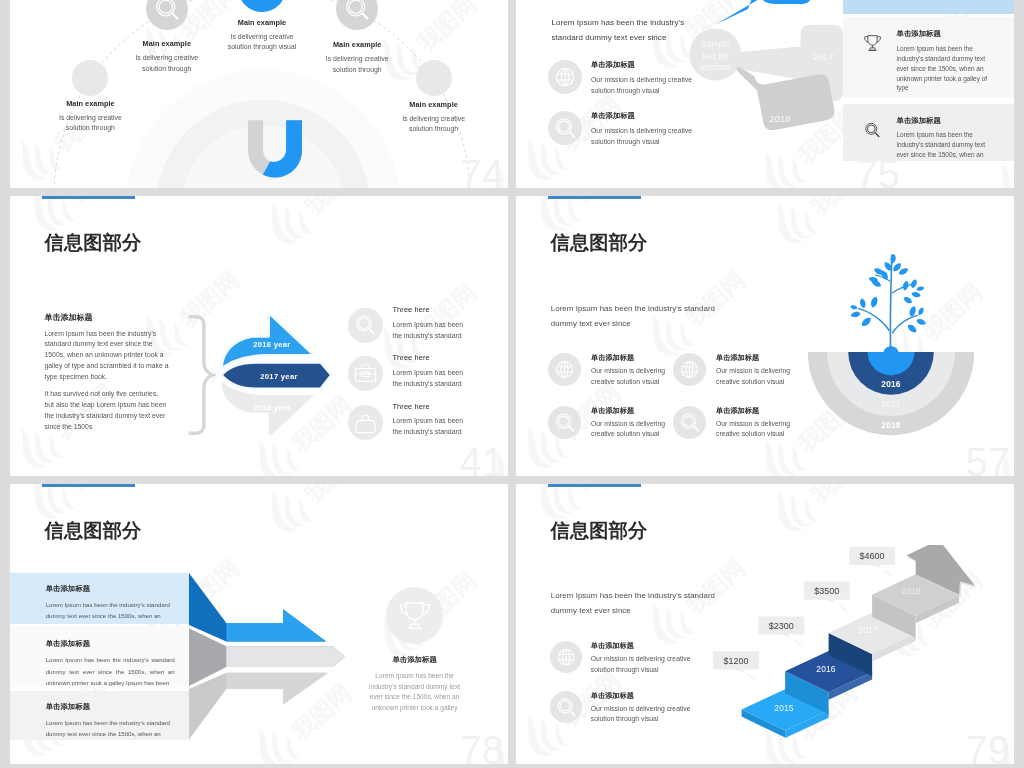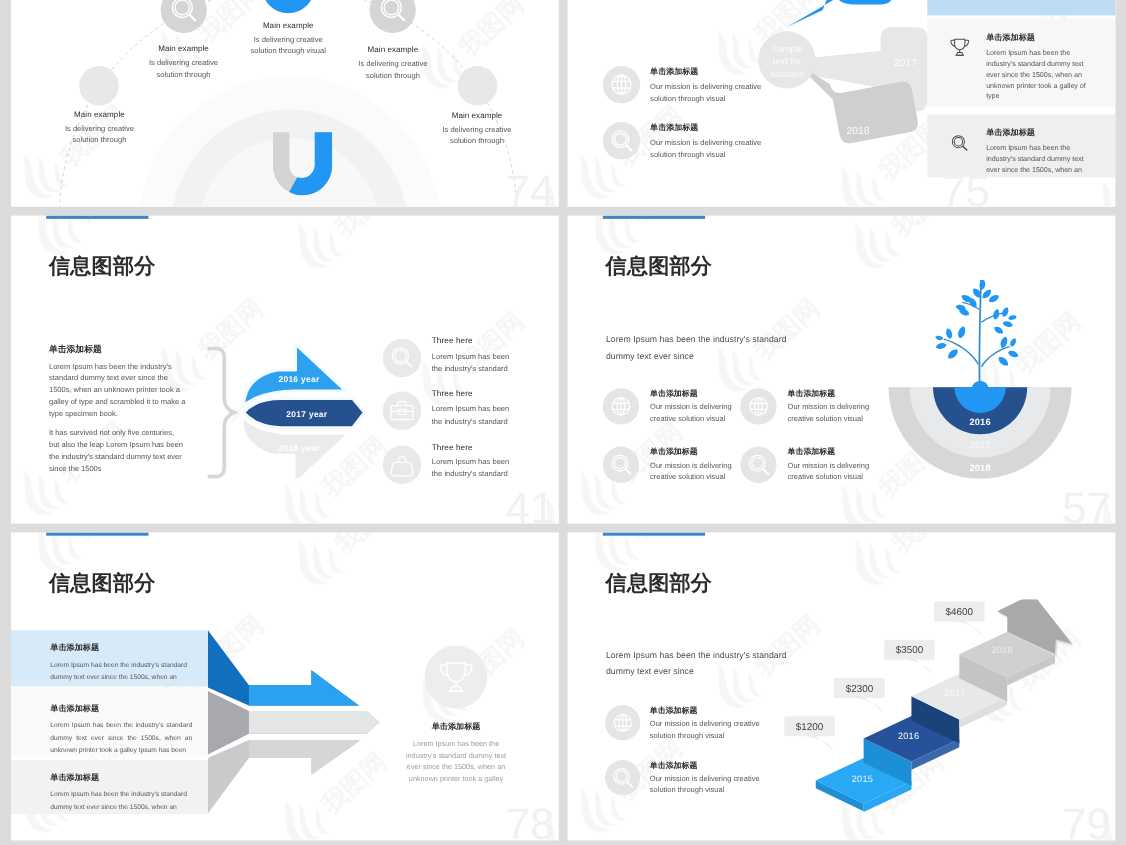--- a/index.html
+++ b/index.html
@@ -84,21 +84,21 @@
   .s15{fill:#e8f6fe;}
   .s17{fill:#fafbfb;}
   .s18{fill:#eceded;}
   .bubbles79{position:absolute;left:189px;top:51px;}
   .bublbl{font-family:"Liberation Sans",sans-serif;font-size:9px;fill:#3c3e42;}
 
   
   .arc74{position:absolute;left:0;top:0;}
   .n74c{position:absolute;border-radius:50%;display:block;overflow:hidden;}
   .n74t{position:absolute;width:140px;text-align:center;}
-  .n74h{font-size:7.3px;font-weight:normal;color:#2b2b2b;margin-bottom:5px;line-height:8px;letter-spacing:.05px;}
+  .n74h{font-size:7.3px;font-weight:bold;color:#2b2b2b;margin-bottom:5px;line-height:8px;letter-spacing:.05px;}
   .n74b{font-size:6.9px;line-height:10.8px;color:#54565a;white-space:pre-line;}
 
   
   .panels75{position:absolute;left:326.5px;top:0px;width:171.5px;}
   .p75{display:flex;align-items:flex-start;padding:13px 0 0 17px;box-sizing:border-box;width:171.5px;overflow:hidden;}
   .p75a{background:#bfdcf5;height:105.6px;margin-bottom:3.7px;}
   .p75b2{background:#f7f7f7;height:79.7px;margin-bottom:7px;}
   .p75c{background:#efefef;height:56.9px;}
   .p75ic{flex:0 0 25px;display:block;margin-top:1px;}
   .p75t{margin-left:12px;}
@@ -255,20 +255,22 @@
       <path d="M55.4 146.5 L95.5 175 L106.5 205.5 q3.2 9 12.2 5.8 l50 -17.8 q9 -3.2 5.8 -12.2 l-9.2 -25.8 q-3.2 -9 -12.2 -5.8 l-50 17.8 q-9 3.2 -12.2 -5.8z" fill="#cecfd1" transform="translate(-6,14) rotate(9 141 220)"></path>
     </g>
     <circle cx="55.4" cy="146.5" r="26" fill="#e6e7e9"></circle>
     <text class="fanlbl" x="55.4" y="139" text-anchor="middle">Sample</text>
     <text class="fanlbl" x="55.4" y="150.5" text-anchor="middle">text for</text>
     <text class="fanlbl" x="55.4" y="162" text-anchor="middle">sections</text>
     <text class="yrlbl" x="163" y="152" text-anchor="middle">2017</text>
     <text class="yrlbl" x="120" y="214" text-anchor="middle">2018</text>
   </svg>
 
+  <div class="lead75">Lorem Ipsum has been the industry's
+standard dummy text ever since</div>
   <div class="left75">
     <div class="l75row">
       <span class="l75c">
         <svg viewBox="0 0 34 34" width="34" height="34">
                 <g fill="none" stroke="#ffffff" stroke-width="1.2">
                   <circle cx="17" cy="17" r="8.6"></circle>
                   <ellipse cx="17" cy="17" rx="3.8" ry="8.6"></ellipse>
                   <path d="M8.9 14 h16.2 M8.9 20 h16.2 M17 8.4 v17.2"></path>
                 </g>
               </svg>

